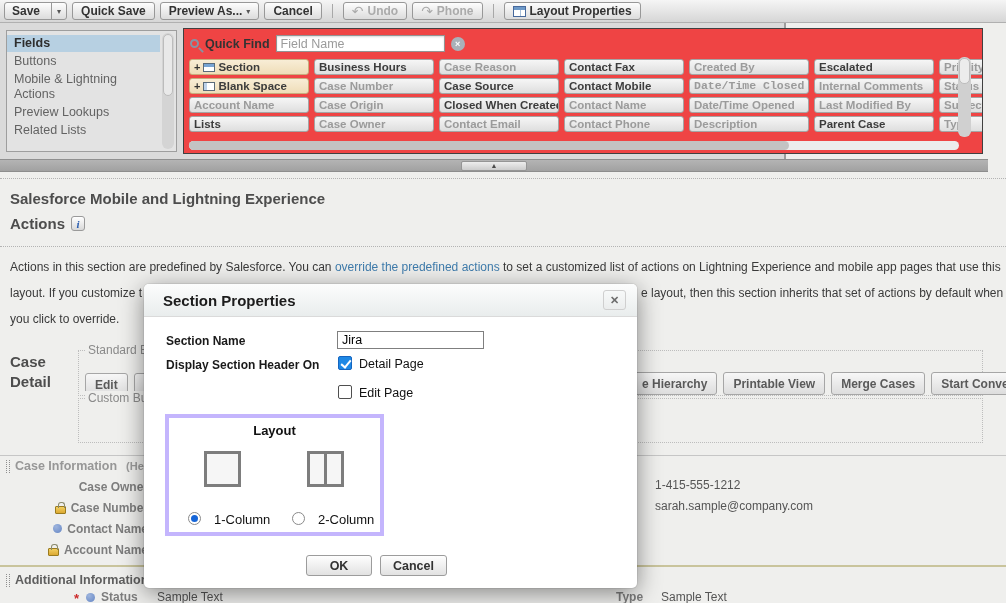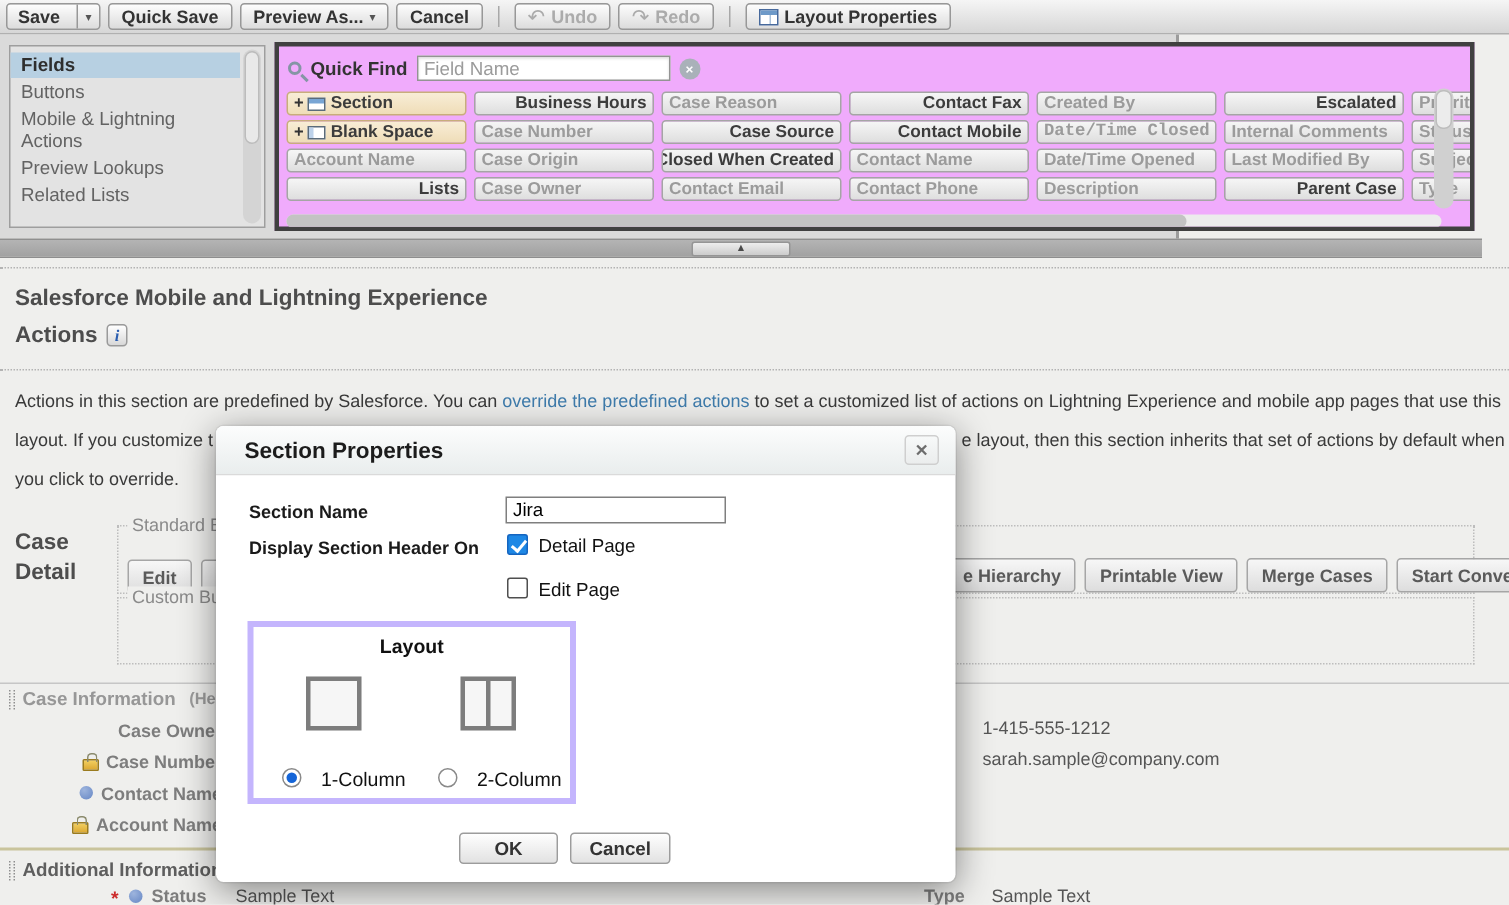--- a/index.html
+++ b/index.html
@@ -28,35 +28,35 @@
   .palette { left:0; top:23px; width:786px; height:136px; background:#dadada;
              border-right:2px solid #9c9c9c; }
   .sidebar { position:absolute; left:6px; top:7px; width:171px; height:122px; background:#e3e3e3;
              border:1px solid #9e9e9e; padding:4px 16px 0 0; }
   .side-item { font-size:12.5px; color:#636363; padding:1px 7px; margin-bottom:1px; line-height:15px; cursor:default; }
   .side-item.selected { background:#b7d0e2; color:#2e2e2e; font-weight:bold; }
   .side-scroll { position:absolute; right:2px; top:2px; width:12px; height:116px; background:#d4d4d4; border-radius:6px; }
   .side-thumb { width:10px; height:62px; margin:1px auto 0; background:#e9e9e9; border:1px solid #bcbcbc; border-radius:5px; }
 
   .grid-panel { position:absolute; left:183px; top:5px; width:800px; height:126px;
-                background:#f0abfc; border:3px solid #404040; overflow:hidden; }
+                background:#ef4444; border:1px solid #404040; overflow:hidden; }
   .qf-row { position:absolute; left:6px; top:6px; display:flex; align-items:center; gap:6px; }
   .search-icon { width:9px; height:9px; border:2px solid #8595a5; border-radius:50%; position:relative; }
   .search-icon::after { content:""; position:absolute; width:2px; height:6px; background:#8595a5; left:8px; top:6px; transform:rotate(-45deg); }
   .qf-label { font-size:12.5px; font-weight:bold; color:#333; }
   .qf-input { width:169px; height:17px; border:1px solid #939393; background:#fff; font-size:12.5px; padding:0 4px;
               font-family:inherit; box-shadow:inset 0 1px 2px rgba(0,0,0,.15); }
   .qf-input::placeholder { color:#9b9b9b; }
   .qf-clear { width:14px; height:14px; border-radius:50%; background:#a9b1b9; color:#fff; font-size:9px; font-weight:bold;
               display:flex; align-items:center; justify-content:center; border:none; cursor:default; }
 
   .fitem { position:absolute; width:120px; height:16px; border:1px solid #a5a5a5; border-radius:3px;
            background:linear-gradient(#f6f6f6,#dedede); font-size:11.5px; font-weight:bold; line-height:14px;
            padding:0 4px; white-space:nowrap; overflow:hidden; display:flex; align-items:center; gap:3px; cursor:default; }
-  .fitem.enabled { color:#3c3c3c;justify-content:flex-end; }
+  .fitem.enabled { color:#3c3c3c; }
   .fitem.disabled { color:#9b9b9b; }
   .fitem.add { background:linear-gradient(#f8edd6,#efddb8); border-color:#c8ad7c; color:#3c3c3c; }
   .plus { font-size:11px; font-weight:bold; color:#333; }
   .section-icon { width:12px; height:9px; border:1px solid #5a6b7a; background:#fff; position:relative; flex:none; }
   .section-icon::before { content:""; position:absolute; left:0; right:0; top:0; height:3px; background:#78a5d4; }
   .blank-icon { width:12px; height:9px; border:1px solid #5a6b7a; background:#fff; position:relative; flex:none; }
   .blank-icon::before { content:""; position:absolute; left:0; top:0; bottom:0; width:3px; background:#bdd2ea; }
 
   .grid-vscroll { position:absolute; right:11px; top:28px; width:13px; height:80px; background:#d0d0d0; border-radius:6px; }
   .grid-vthumb { width:11px; height:26px; margin:1px auto 0; background:#ececec; border:1px solid #bdbdbd; border-radius:5px; }
@@ -158,21 +158,21 @@
   <div class="tbtn">
       <span>Cancel</span>
     </div>
   <div class="tsep"></div>
   <div class="tbtn disabled">
     <span class="uicon">↶</span>
     <span>Undo</span>
   </div>
   <div class="tbtn disabled">
     <span class="uicon">↷</span>
-    <span>Redo</span>
+    <span>Phone</span>
   </div>
   <div class="tsep"></div>
   <div class="tbtn">
     <span class="lp-icon"></span>
     <span>Layout Properties</span>
   </div>
 </div>
 
 <div class="abs palette">
   <div class="sidebar">

